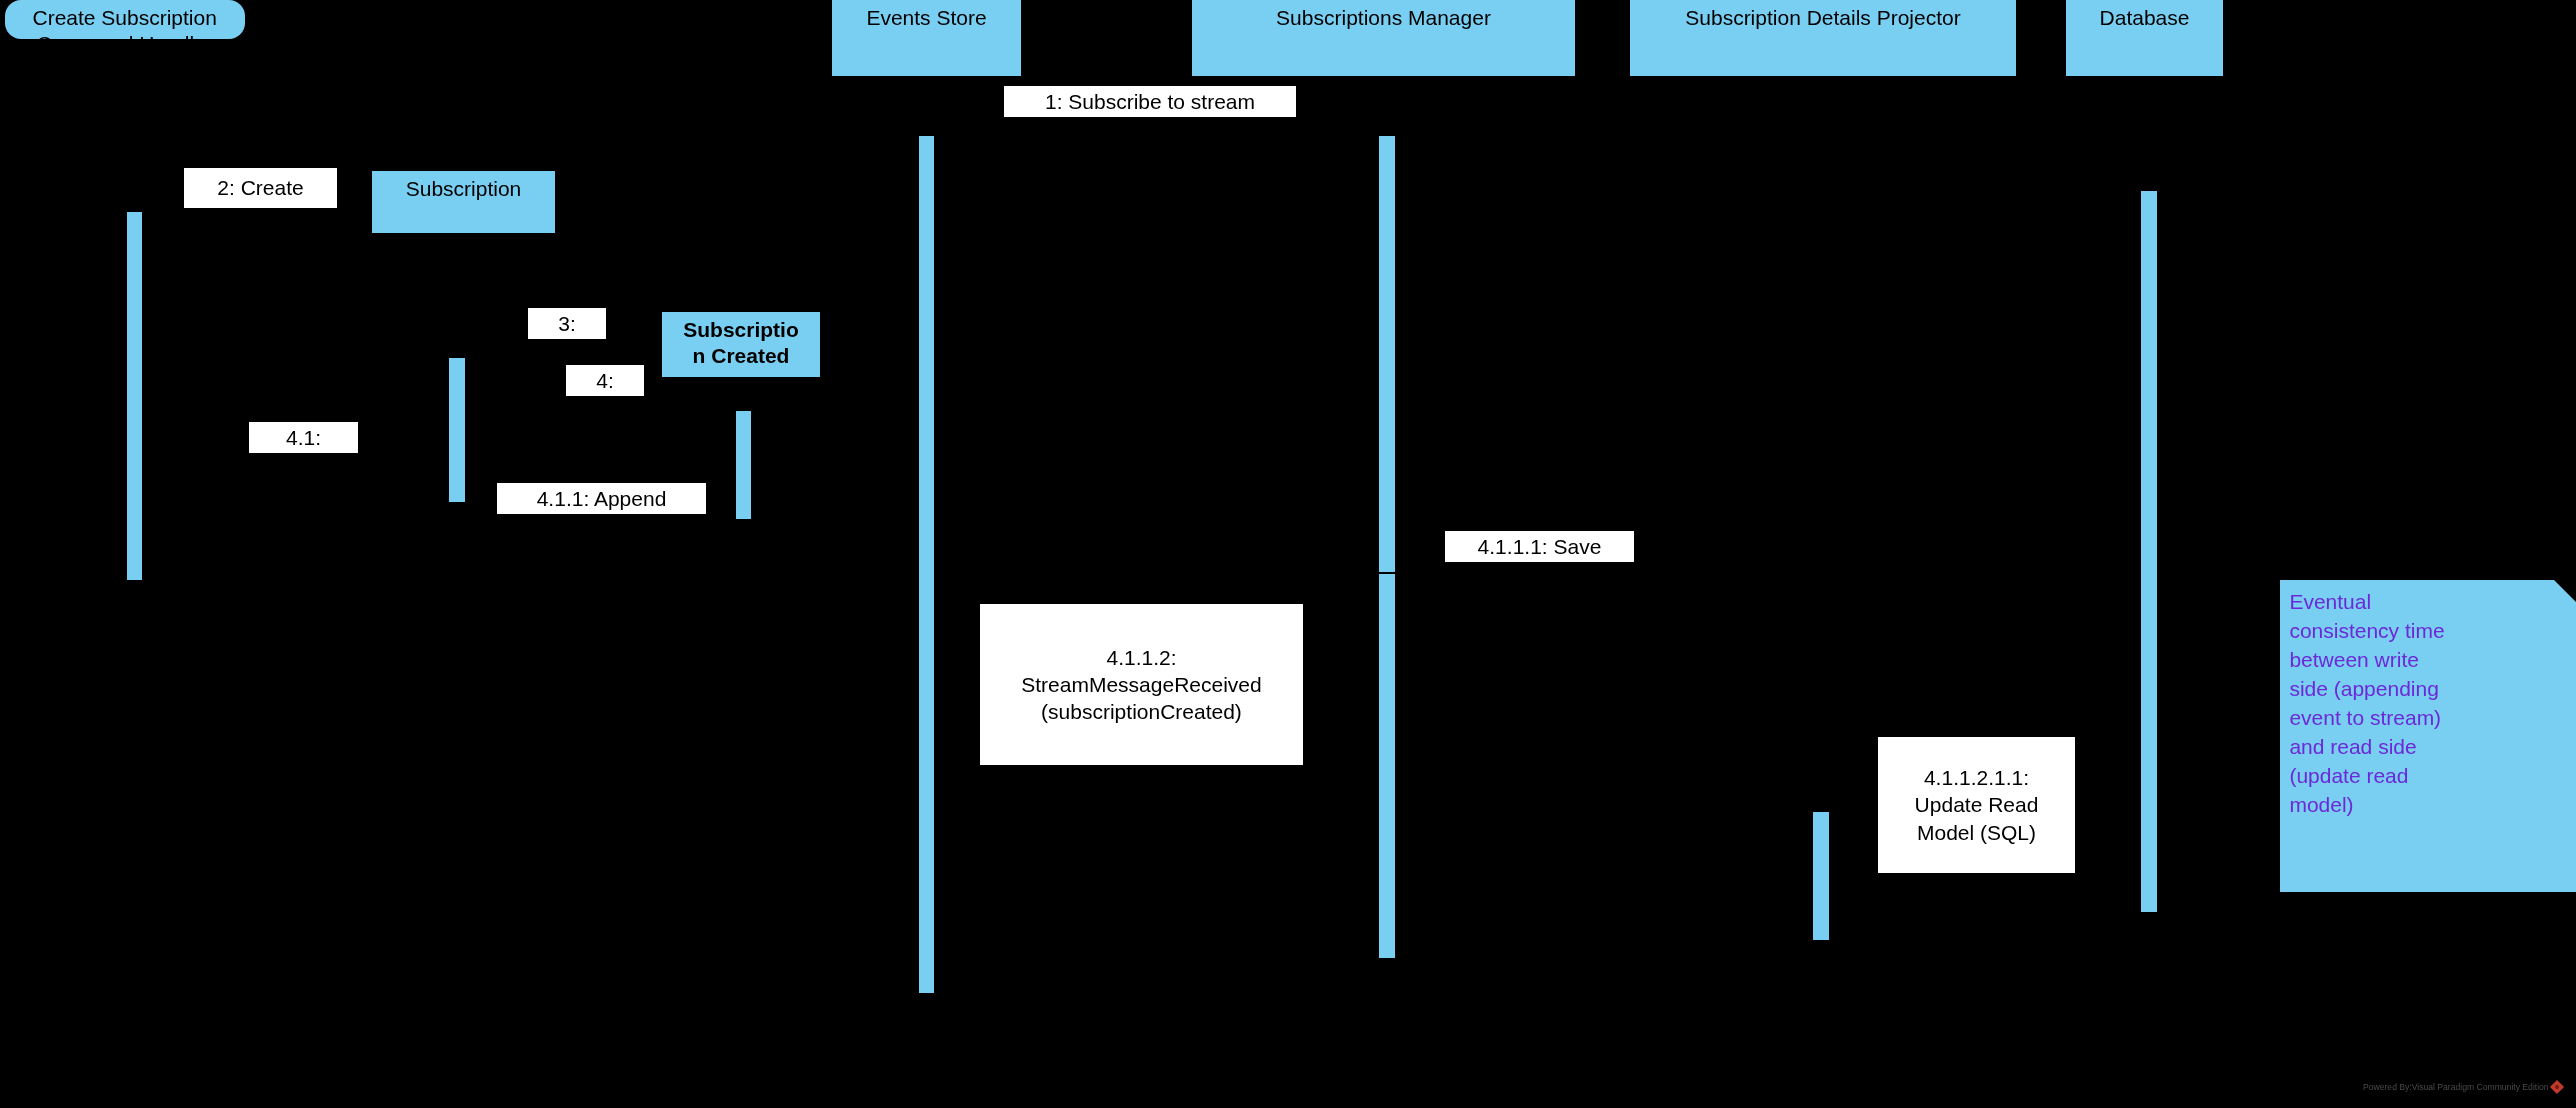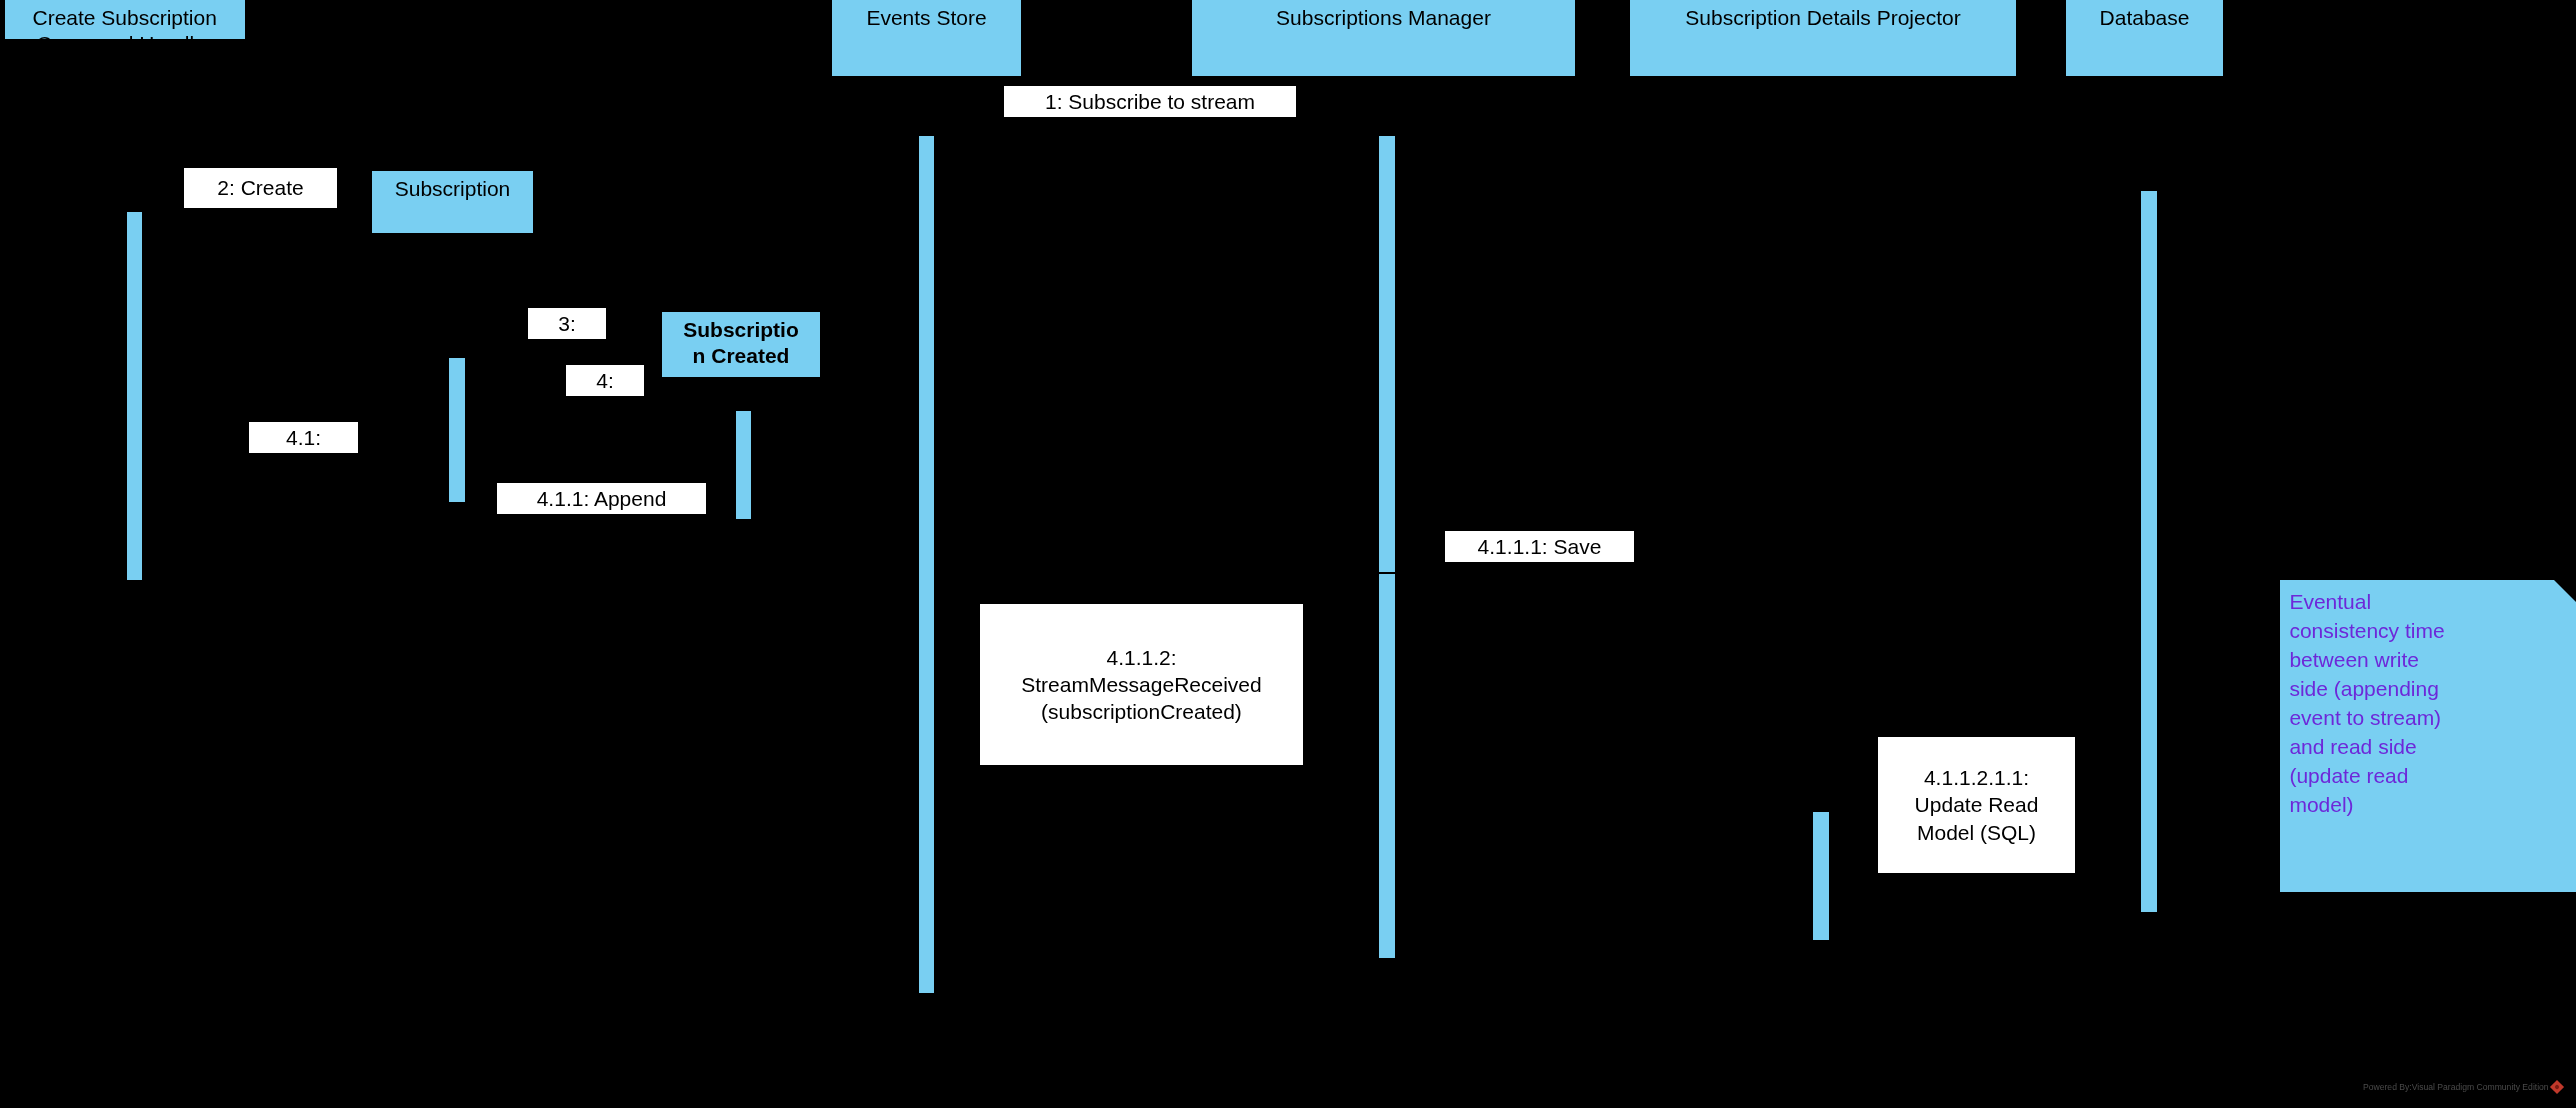--- a/index.html
+++ b/index.html
@@ -96,24 +96,24 @@
     width: 3.9px; height: 3.9px;
     background: #7a1b12;
     border-radius: 50%;
   }
 </style>
 </head>
 <body>
 
 <div id="canvas">
 
-  <div class="lifeline-head" style="left:4.7px; top:0px; width:240px; height:39px;">Create Subscription
+  <div class="lifeline-head" style="left:4.7px; top:0px; width:240px; height:39px;border-radius:16px;">Create Subscription
 Command Handler</div>
 
-  <div class="lifeline-head" style="left:372px; top:171px; width:161px; height:62px;">Subscription</div>
+  <div class="lifeline-head" style="left:372px; top:171px; width:183px; height:62px;">Subscription</div>
 
   <div class="lifeline-head" style="left:662px; top:312px; width:158px; height:65px;font-weight:bold;">Subscriptio
 n Created</div>
 
   <div class="lifeline-head" style="left:832px; top:0px; width:189px; height:76px;">Events Store</div>
 
   <div class="lifeline-head" style="left:1192px; top:0px; width:383px; height:76px;">Subscriptions Manager</div>
 
   <div class="lifeline-head" style="left:1630px; top:0px; width:386px; height:76px;">Subscription Details Projector</div>
 

